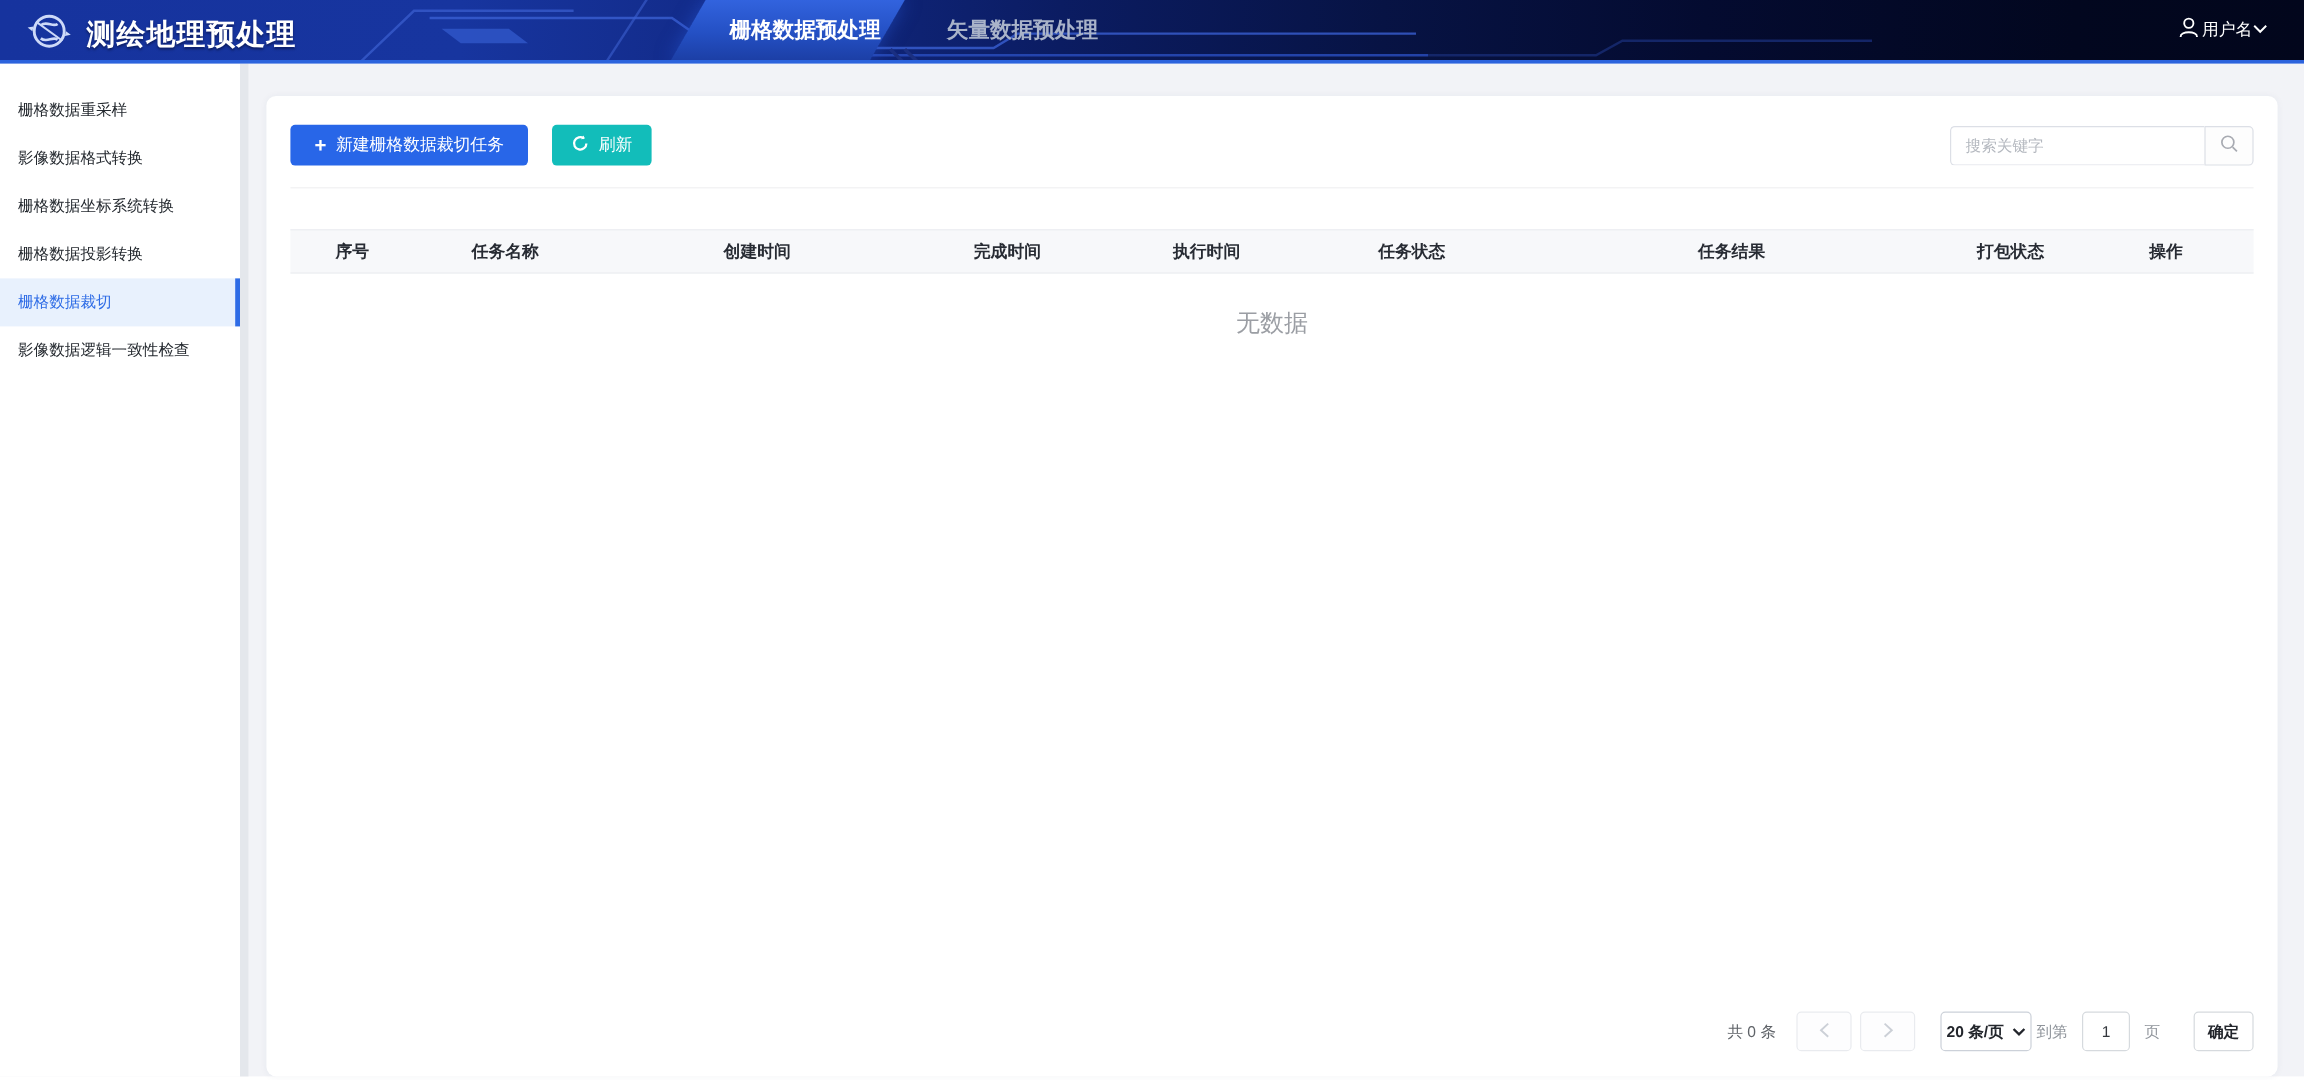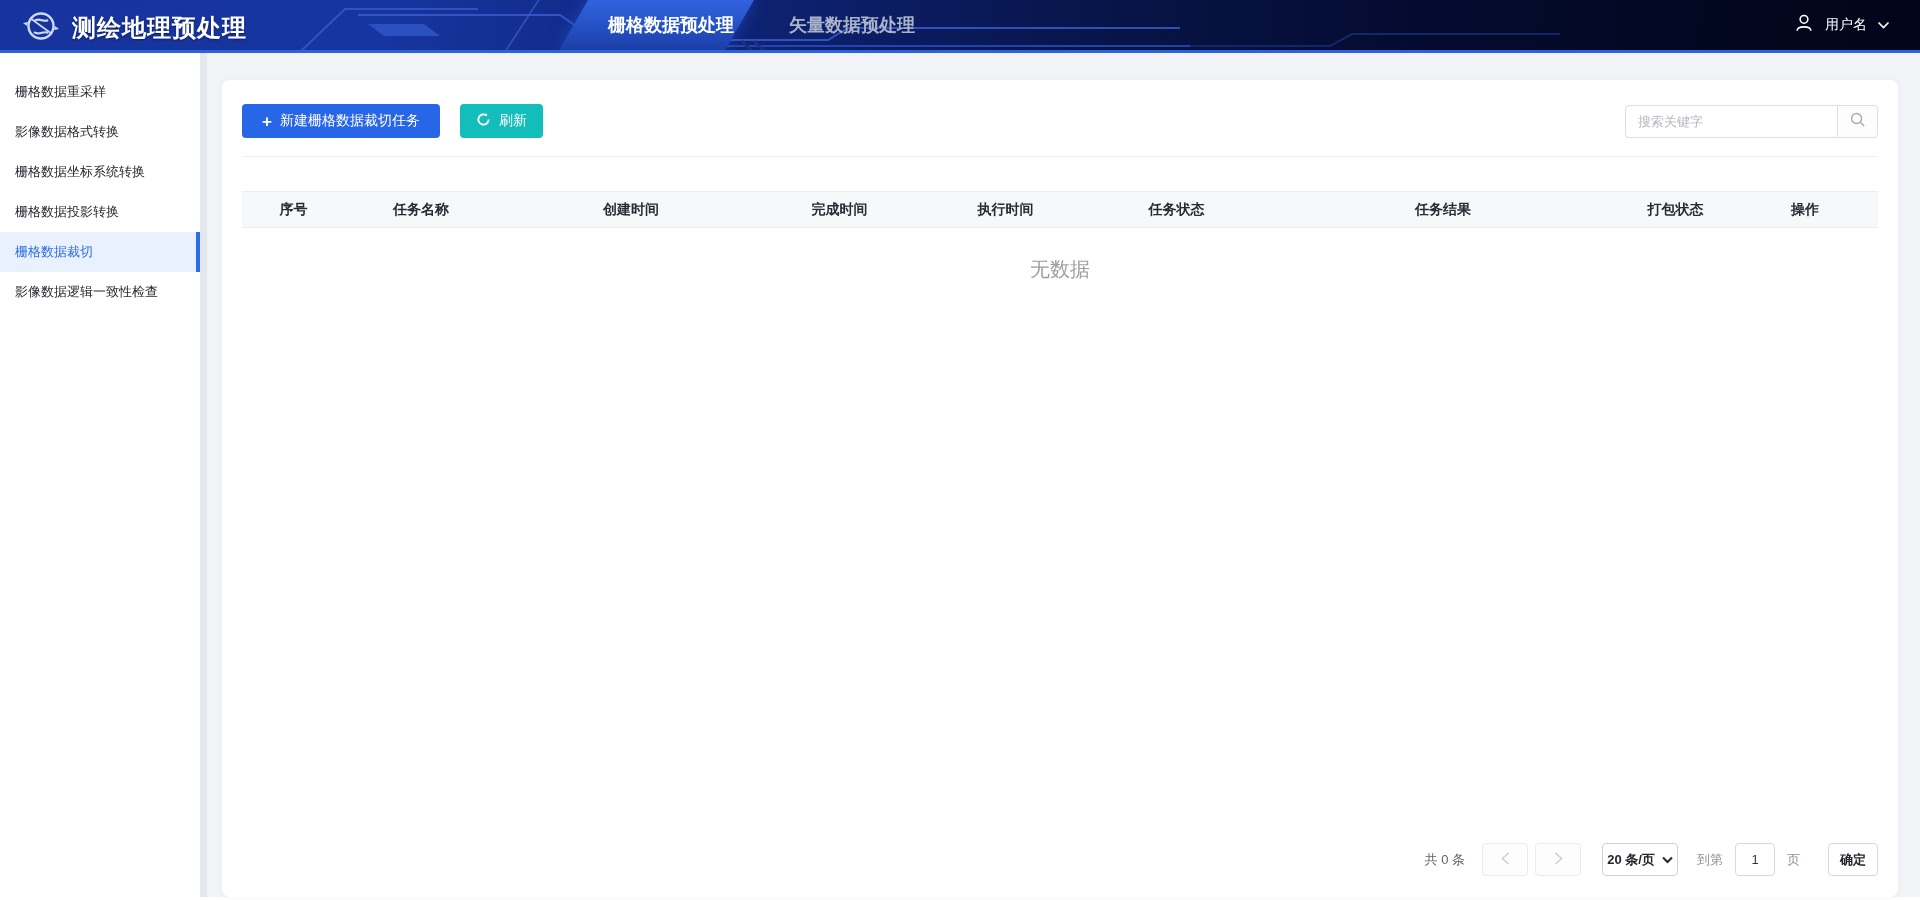--- a/index.html
+++ b/index.html
@@ -17,21 +17,21 @@
   .tabs { position:absolute; left:588px; top:0; height:50px; display:flex; }
   .tab { position:relative; height:50px; line-height:50px; text-align:center;
     font-size:18px; font-weight:bold; cursor:pointer; }
   .tab.active { width:166px; color:#fff; }
   .tab.active .tab-bg { position:absolute; left:0; top:0; width:100%; height:100%;
     background:linear-gradient(180deg,#3263de 0%,#2450c4 55%,#1c3fa6 100%);
     transform:skewX(-30deg); transform-origin:top left; box-shadow:0 0 14px rgba(40,90,220,.5); }
   .tab.active .tab-label { position:relative; z-index:1; }
   .tab.inactive { width:196px; color:#a9b3c9; }
   .user-area { position:absolute; right:30px; top:0; height:50px; display:flex;
-    align-items:center; gap:10px; color:#fff; }
+    align-items:center; color:#fff; }
   .user-name { font-size:14px; }
 
   
   .app-body { display:flex; height:844px; background:#f2f3f7; }
   .sidebar { width:200px; background:#fff; padding-top:19px; flex:none; }
   .sidebar-rail { width:7px; background:#e4e7ec; flex:none; }
   .sidebar-item { height:40px; line-height:40px; padding-left:15px; font-size:13px;
     color:#24292f; cursor:pointer; white-space:nowrap; }
   .sidebar-item.active { background:#e8f1fd; color:#2e6ce6; border-right:4px solid #2e6ce6; }
 
@@ -69,21 +69,21 @@
   
   .pagination { position:absolute; right:20px; bottom:21px; display:flex;
     align-items:center; font-size:13px; }
   .pg-total { color:#5f6368; margin-right:10px; }
   .pg-btn { width:46px; height:33px; border:1px solid #e9ebef; border-radius:4px;
     background:#fdfdfe; display:flex; align-items:center; justify-content:center;
     margin-left:7px; cursor:default; }
   .pg-select { min-width:76px; height:33px; border:1px solid #ccd1d9; border-radius:4px;
     margin-left:21px; display:flex; align-items:center; justify-content:center; gap:7px;
     color:#23262c; font-weight:bold; cursor:pointer; background:#fff; }
-  .goto-label { color:#8f949b; margin-left:19px;text-align:right; }
+  .goto-label { color:#8f949b; margin-left:4px;text-align:right; }
   .goto-input { width:40px; height:33px; border:1px solid #d6dade; border-radius:4px;
     text-align:center; font-size:13px; color:#33373d; margin-left:12px; outline:none; }
   .goto-suffix { color:#8f949b; margin-left:12px; }
   .confirm-btn { height:33px; padding:0 11px; border:1px solid #d6dade; border-radius:4px;
     background:#fff; font-weight:bold; font-size:13px; color:#23262c; margin-left:28px;
     cursor:pointer; font-family:"Liberation Sans",sans-serif; }
 </style>
 </head>
 <body>
 

